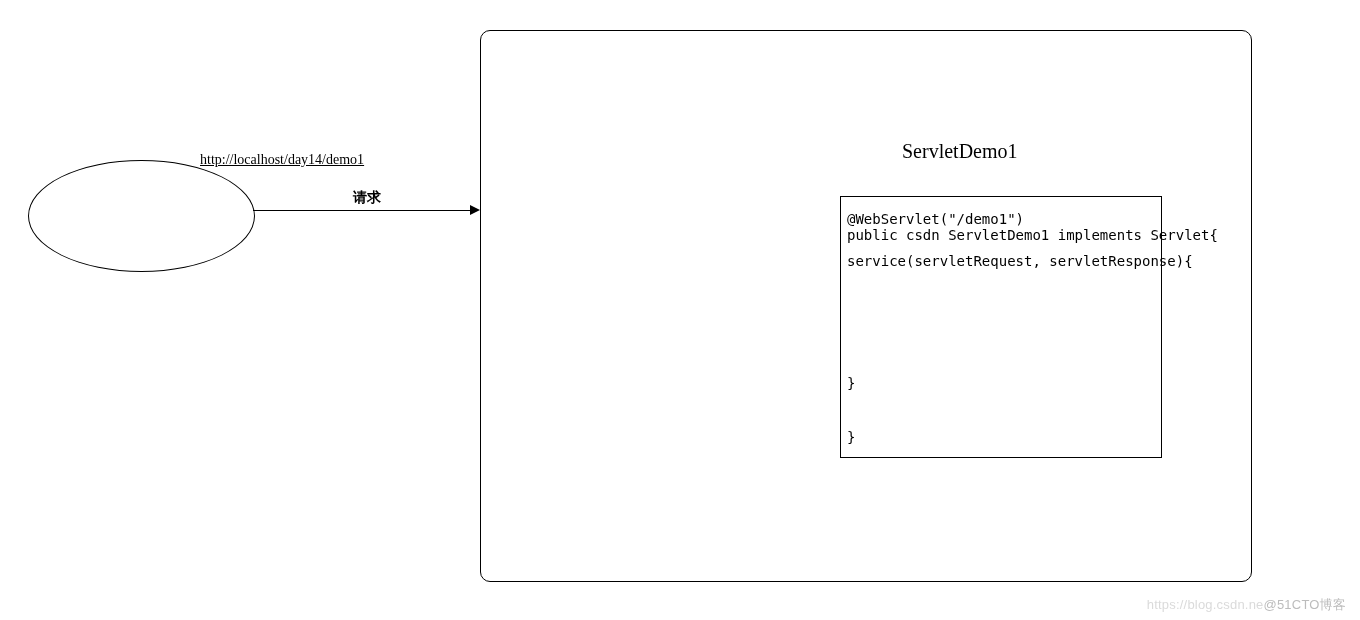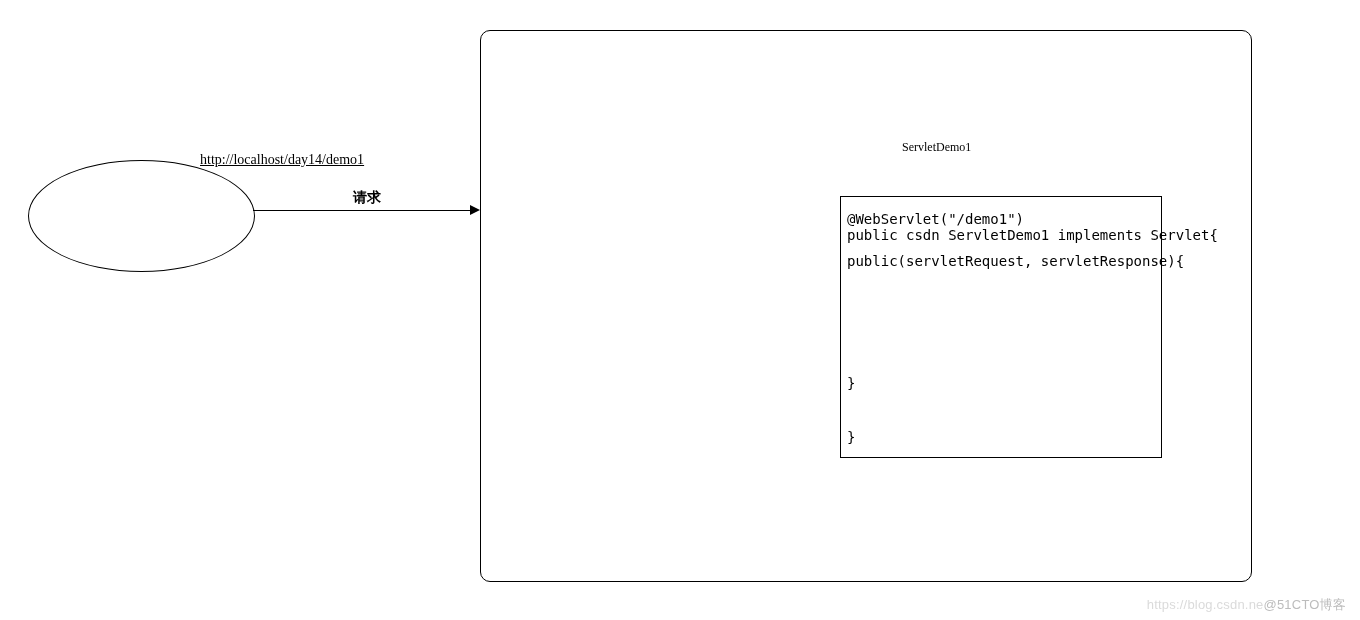--- a/index.html
+++ b/index.html
@@ -45,21 +45,21 @@
     color: #000;
   }
   .label {
     position: absolute;
     white-space: pre;
     font-family: "SimSun", "宋体", serif;
     font-size: 14px;
     color: #000;
   }
   .title {
-    font-size: 12px;
+    font-size: 20px;
   }
   .arrow-line {
     position: absolute;
     height: 0;
     border-top: 1px solid #000;
   }
   .arrow-head {
     position: absolute;
     width: 0;
     height: 0;
@@ -94,21 +94,21 @@
 
   <span id="req-label" class="label" style="left: 353px; top: 189px; font-weight: bold;">请求</span>
 
   <div id="big-box" class="big-box" style="left: 480px; top: 30px; width: 770px; height: 550px;"></div>
 
   <span id="title" class="label title" style="left: 902px; top: 140px;">ServletDemo1</span>
 
   <div id="code-box" class="code-box" style="left: 840px; top: 196px; width: 320px; height: 260px;">
     <span class="line" style="top:14px">@WebServlet("/demo1")</span>
     <span class="line" style="top:30px">public csdn ServletDemo1 implements Servlet{</span>
-    <span class="line" style="top:56px">public(servletRequest, servletResponse){</span>
+    <span class="line" style="top:56px">service(servletRequest, servletResponse){</span>
     <span class="line" style="top:178px">}</span>
     <span class="line" style="top:232px">}</span>
   </div>
 
   <div class="watermark">
     <span class="hidden-part">https://blog.csdn.ne</span><span>@51CTO博客</span>
   </div>
 
 </div>
 

